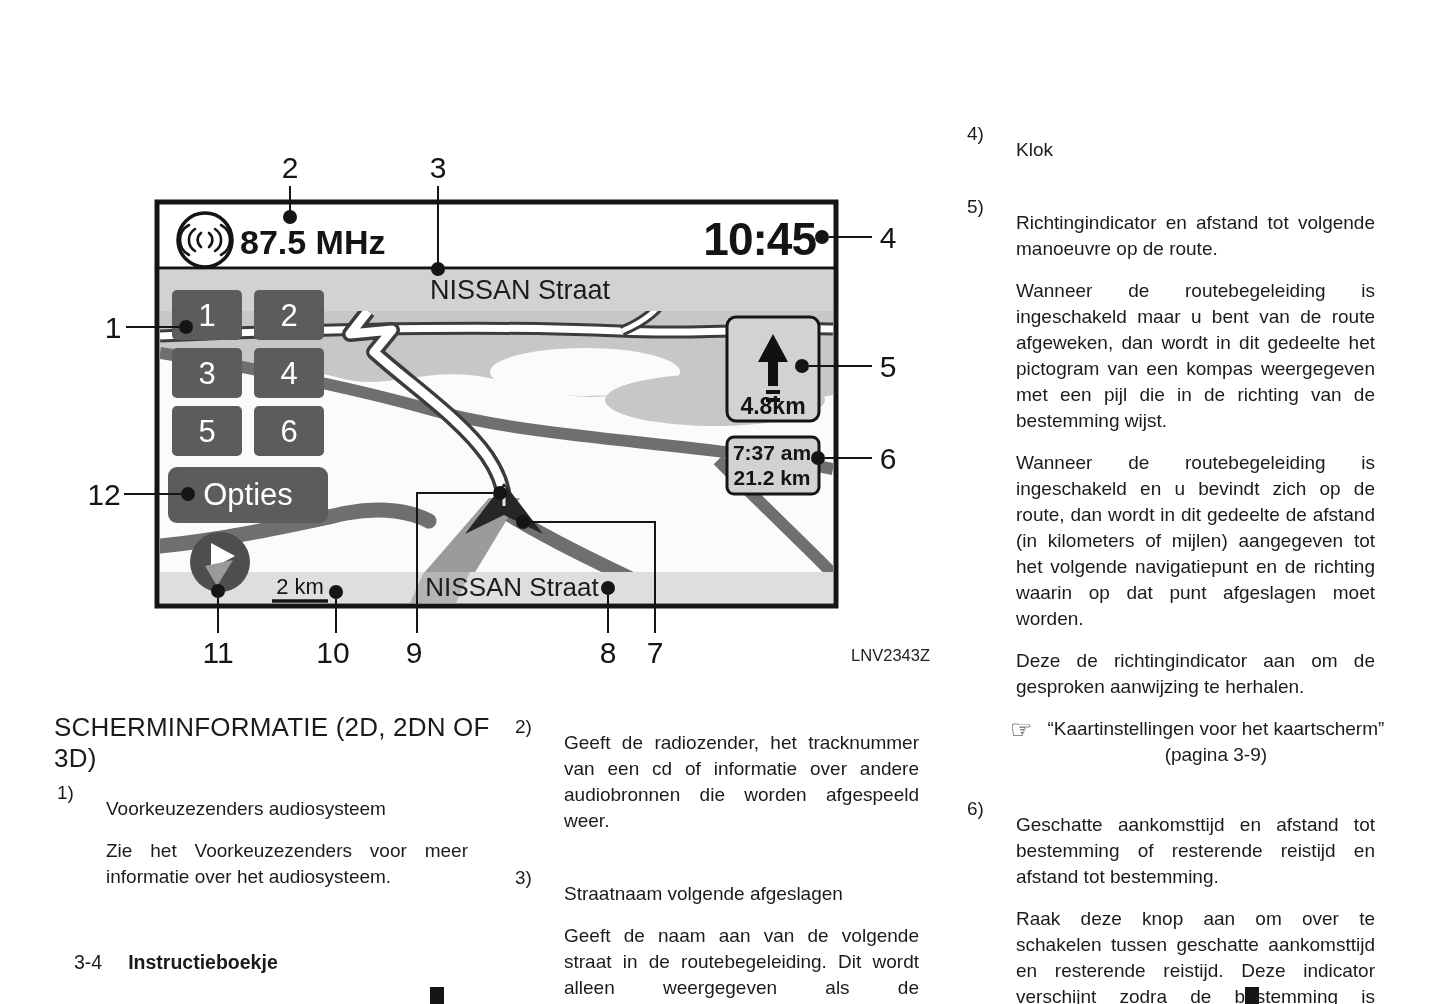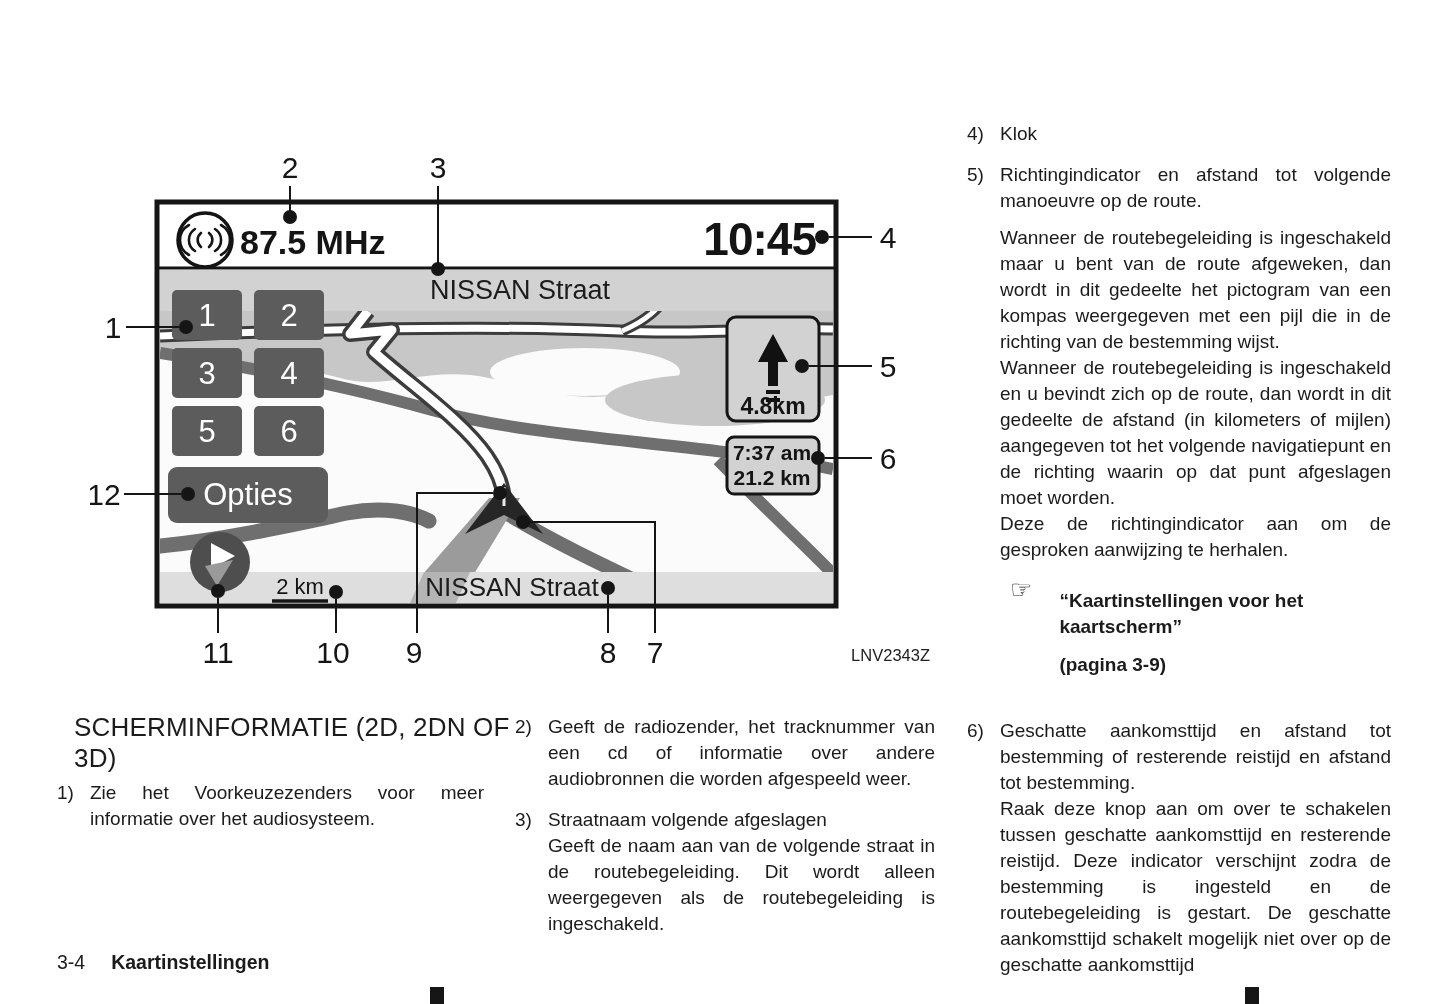--- a/index.html
+++ b/index.html
@@ -4,33 +4,33 @@
 <style>
   html,body{margin:0;padding:0;background:#e9e9e9;}
   .page{
     position:relative;width:1445px;height:1004px;background:#ffffff;
     font-family:"Liberation Sans", sans-serif;color:#1b1b1b;overflow:hidden;
   }
   .figure-svg{position:absolute;left:90px;top:140px;}
   svg{font-family:"Liberation Sans", sans-serif;}
   .col{position:absolute;font-size:19px;line-height:26px;}
   .heading{
-    position:absolute;left:74px;top:712px;width:445px;margin:0;
+    position:absolute;left:54px;top:712px;width:445px;margin:0;
     font-size:26px;line-height:31px;font-weight:400;letter-spacing:0.2px;
   }
   .item{display:flex;margin:0 0 15px 0;}
   .item:last-child{margin-bottom:0;}
   .inum{flex:0 0 33px;}
   .itext{flex:1;text-align:justify;}
-  .itext p{margin:0;text-align:justify;}
+  .itext p{margin:16px;text-align:justify;}
   .p-gap{margin-top:11px !important;}
   .ref{display:flex;margin:13px 0 13px 10px;}
   .ref-icon{font-size:25px;line-height:26px;margin-right:15px;}
-  .ref-body p{margin:12px;text-align:left;font-weight:bold;}
-  .footer{position:absolute;left:57px;top:951px;font-size:19.5px;display:flex;text-align:right;}
+  .ref-body p{margin:0;text-align:center;}
+  .footer{position:absolute;left:74px;top:951px;font-size:19.5px;display:flex;text-align:right;}
   .footer .pageno{margin-right:26px;font-weight:400;}
   .footer .sect{font-weight:bold;}
   .print-mark{position:absolute;width:14px;height:17px;background:#161616;top:987px;}
 </style>
 </head>
 <body>
 
 <div class="page">
 
   <svg class="figure-svg" width="860" height="535" viewBox="90 140 860 535">
@@ -191,20 +191,21 @@
 
     <text x="930" y="661" font-size="16.5" text-anchor="end" fill="#222222">LNV2343Z</text>
   </svg>
 
   <h1 class="heading">SCHERMINFORMATIE (2D, 2DN OF 3D)</h1>
 
   <div class="col" style="left:57px;top:780px;width:427px">
     <div class="item">
       <span class="inum">1)</span>
       <div class="itext">
+        <p>Voorkeuzezenders audiosysteem</p>
         <p>Zie het Voorkeuzezenders voor meer informatie over het audiosysteem.</p>
       </div>
     </div>
   </div>
 
   <div class="col" style="left:515px;top:714px;width:420px">
     <div class="item">
       <span class="inum">2)</span>
       <div class="itext">
         <p>Geeft de radiozender, het tracknummer van een cd of informatie over andere audiobronnen die worden afgespeeld weer.</p>
@@ -246,19 +247,19 @@
       <span class="inum">6)</span>
       <div class="itext">
         <p>Geschatte aankomsttijd en afstand tot bestemming of resterende reistijd en afstand tot bestemming.</p>
         <p>Raak deze knop aan om over te schakelen tussen geschatte aankomsttijd en resterende reistijd. Deze indicator verschijnt zodra de bestemming is ingesteld en de routebegeleiding is gestart. De geschatte aankomsttijd schakelt mogelijk niet over op de geschatte aankomsttijd</p>
       </div>
     </div>
   </div>
 
   <div class="footer">
     <span class="pageno">3-4</span>
-    <span class="sect">Kaartinstellingen</span>
+    <span class="sect">Instructieboekje</span>
   </div>
 
   <div class="print-mark" style="left:430px"></div>
   <div class="print-mark" style="left:1245px"></div>
 
 </div>
 
 </body></html>

